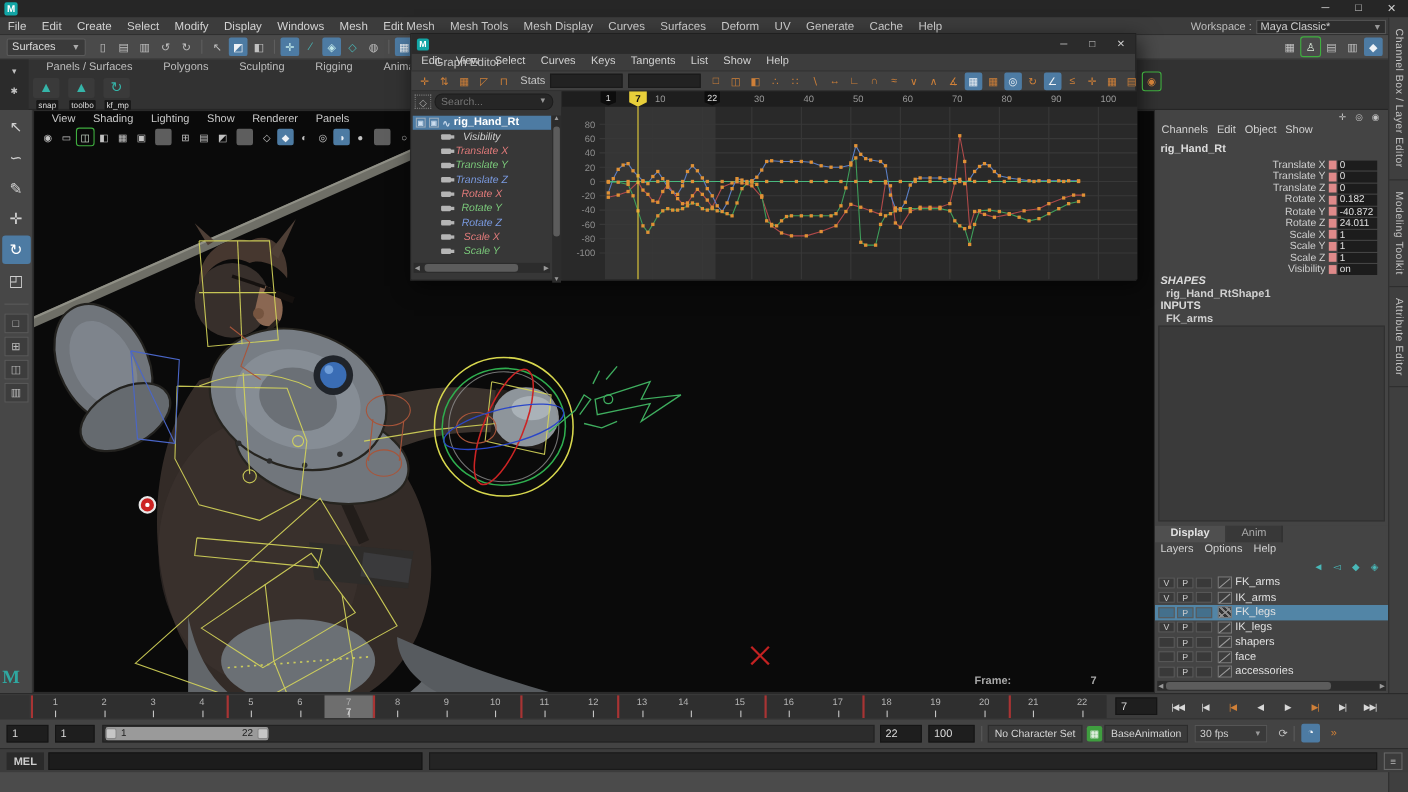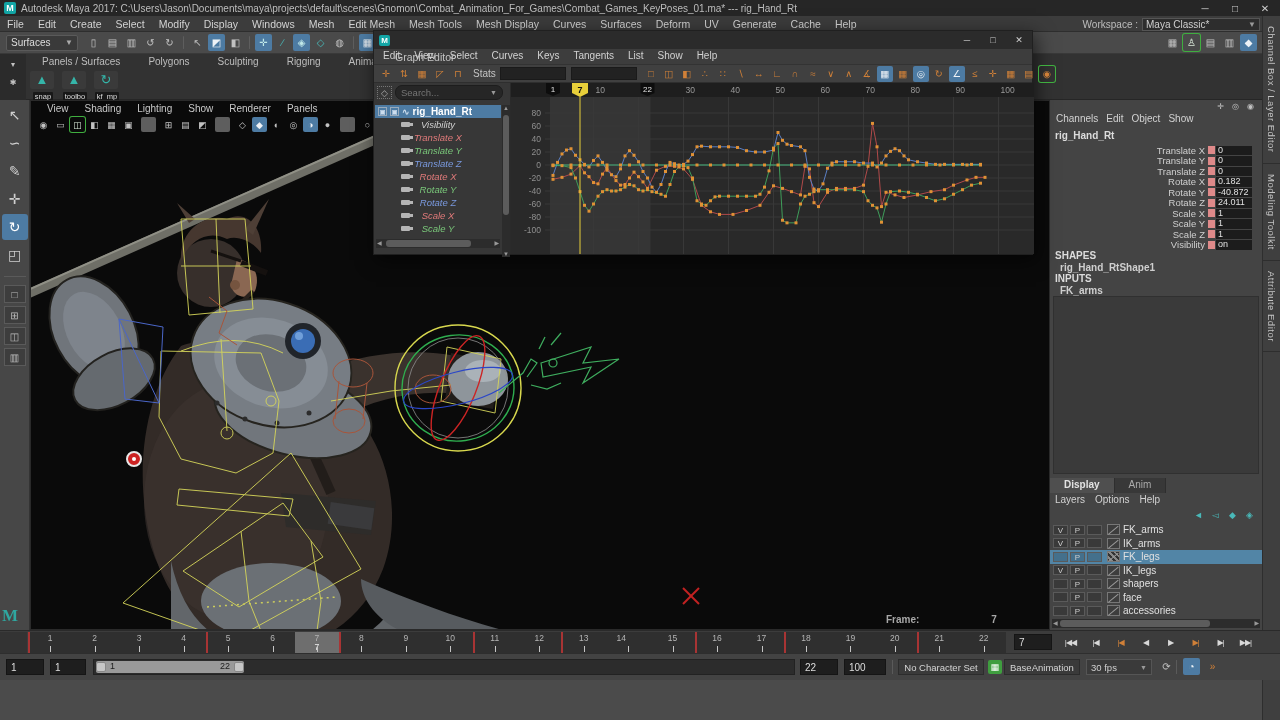--- a/index.html
+++ b/index.html
@@ -216,21 +216,20 @@
                     background:repeating-linear-gradient(90deg,#555 0 2px,transparent 2px 4px);}
   #help-text { position:absolute; left:38px; top:2px; font-size:9.5px; color:#b5b5b5;}
 </style>
 </head>
 <body>
 
 <div id="root">
 
   <div id="titlebar" class="abs">
     <div id="app-icon">M</div>
-    <div id="title-text">Autodesk Maya 2017: C:\Users\Jason\Documents\maya\projects\default\scenes\Gnomon\Combat_Animation_For_Games\Combat_Games_KeyPoses_01.ma*   ---   rig_Hand_Rt</div>
     <div id="win-controls">
       <span>─</span>
       <span>□</span>
       <span>✕</span>
     </div>
   </div>
 
   <div id="menubar" class="abs">
 
   <span class="menu-item">File</span>
@@ -572,21 +571,21 @@
           <span class="cb-swatch"></span>
           <span class="cb-value">1</span>
         </div>
 
         <div class="cb-row">
           <span class="cb-label">Visibility</span>
           <span class="cb-swatch"></span>
           <span class="cb-value">on</span>
         </div>
       </div>
-    <div class="cb-section" style="top:150px;">SHAPES</div>
+    <div class="cb-section" style="top:150px;font-style:italic;">SHAPES</div>
     <div class="cb-subrow" style="top:162px;">rig_Hand_RtShape1</div>
     <div class="cb-section" style="top:173px;">INPUTS</div>
     <div class="cb-subrow" style="top:185px;">FK_arms</div>
     <div id="cb-filler"></div>
   </div>
 
   <div id="layereditor" class="abs">
     <div id="le-tabs">
 
     <span class="le-tab" data-state="active">Display</span>
@@ -1201,15 +1200,21 @@
     <div id="rs-fps">
       <span>30 fps</span>
         <span class="arrow">▼</span>
     </div>
     <span id="rs-loop" class="icon">⟳</span>
     <span class="rs-sep" style="left:1176px;"></span>
     <span id="rs-autokey" class="icon" data-state="active">◔</span>
     <span id="rs-animsnap" class="icon">»</span>
   </div>
 
+  <div id="commandline" class="abs">
+    <div id="mel-label">MEL</div>
+    <input id="mel-input" style="">
+    <div id="mel-output"></div>
+    <div id="script-editor-icon">≡</div>
+  </div>
 
 
 </div>
 
 </body></html>

